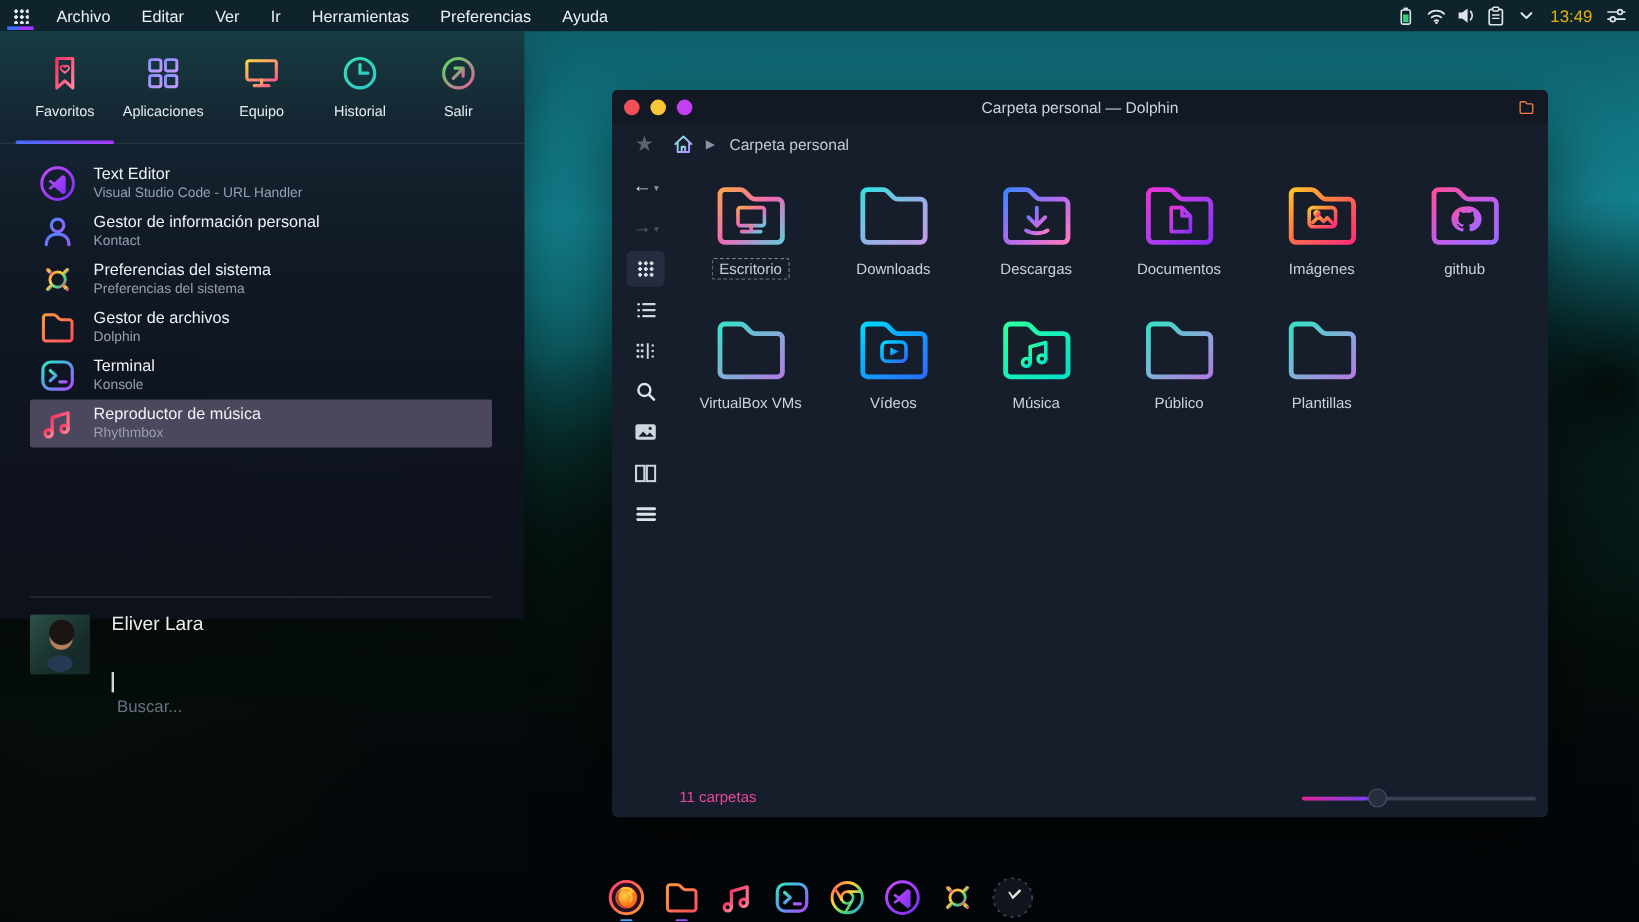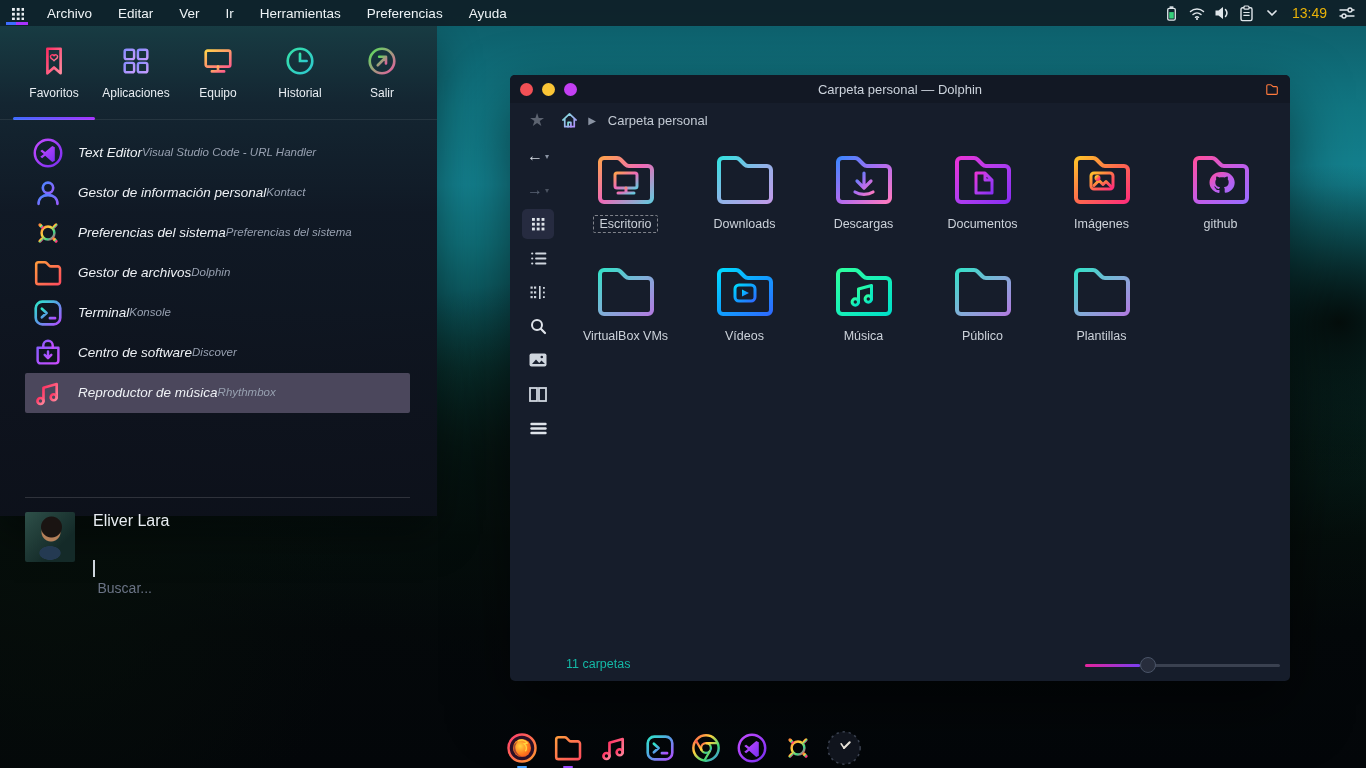--- a/index.html
+++ b/index.html
@@ -32,21 +32,21 @@
     box-shadow:0 18px 40px rgba(0,0,0,0.45);}
   .tabs{position:absolute;left:13px;top:12px;display:flex;}
   .tab{width:82px;display:flex;flex-direction:column;align-items:center;gap:8px;padding-top:6px;cursor:pointer;}
   .tab-label{font-size:12px;color:#e8edf2;}
   .tab-underline{position:absolute;left:13px;top:91px;width:82px;height:3px;border-radius:2px;
     background:linear-gradient(90deg,#3d6bff,#a833ff);}
   .tabs-divider{position:absolute;left:0;top:93px;width:437px;height:1px;background:rgba(255,255,255,0.08);}
   .fav-list{position:absolute;left:25px;top:107px;right:27px;}
   .fav-item{height:40px;display:flex;align-items:center;gap:13px;padding-left:6px;cursor:pointer;border-radius:2px;}
   .fav-item.selected{background:#4b475c;}
-  .fav-text{display:flex;flex-direction:row;line-height:1.25;font-style:italic;}
+  .fav-text{display:flex;flex-direction:column;line-height:1.25;}
   .fav-title{font-size:13.5px;color:#eef1f5;}
   .fav-sub{font-size:11.5px;color:#97a0b0;}
   .panel-divider{position:absolute;left:25px;top:471px;right:27px;height:1px;background:rgba(255,255,255,0.14);}
   .user-area{position:absolute;left:25px;top:484px;right:27px;height:56px;}
   .avatar{position:absolute;left:0;top:2px;width:50px;height:50px;border-radius:2px;
     background-color:#27413d;
     background-image:
       radial-gradient(ellipse 17px 11px at 50% 82%, #243a52 0 60%, transparent 65%),
       radial-gradient(circle at 53% 30%, #1a1412 0 10px, transparent 11px),
       radial-gradient(circle at 52% 40%, #b5805a 0 9px, transparent 10px),
@@ -76,21 +76,21 @@
   .vt-arrow{font-size:16px;line-height:1;}
   .vt-carr{font-size:8px;margin-left:2px;color:#8a93a3;}
   .vt-btn.disabled .vt-carr{color:#4a5260;}
   .vt-grid9{width:14px;height:14px;background:radial-gradient(circle,#dfe4ea 1.5px,transparent 1.7px) 0 0/4.8px 4.8px;}
   .fgrid{position:absolute;left:56px;top:72px;display:grid;grid-template-columns:repeat(6,119px);row-gap:26px;}
   .fcell{display:flex;flex-direction:column;align-items:center;cursor:pointer;}
   .ficon{width:82px;height:66px;}
   .flabel{font-size:12.5px;color:#ccd2da;margin-top:2px;padding:1px 5px;border:1px dashed transparent;border-radius:2px;}
   .fcell.selected .flabel{border-color:rgba(255,255,255,0.45);}
   .statusbar{position:absolute;left:0;bottom:0;right:0;height:30px;}
-  .status-text{position:absolute;left:56px;top:6px;font-size:12.5px;color:#14b8a6;}
+  .status-text{position:absolute;left:56px;top:6px;font-size:12.5px;color:#ec4899;}
   .zoom-slider{position:absolute;right:10px;top:13px;width:195px;height:3px;background:#3a4150;border-radius:2px;cursor:pointer;}
   .zoom-fill{position:absolute;left:0;top:0;height:3px;width:55px;border-radius:2px;
     background:linear-gradient(90deg,#e6239b,#7a3ff2);}
   .zoom-handle{position:absolute;left:55px;top:-7px;width:16px;height:16px;border-radius:50%;
     background:#272d3c;border:1.5px solid #4a5468;box-sizing:border-box;}
   
   .dock{position:absolute;left:50%;transform:translateX(-50%);bottom:0;height:40px;display:flex;align-items:center;gap:8px;z-index:15;}
   .dock-item{position:relative;width:38px;height:38px;display:flex;align-items:center;justify-content:center;cursor:pointer;}
   .dock-ind{position:absolute;bottom:-1px;left:50%;transform:translateX(-50%);width:10px;height:2.5px;border-radius:1px;}
   .i34{width:34px;height:34px;}
@@ -467,29 +467,20 @@
             <span class="fav-sub">Dolphin</span>
           </span>
       </div>
       <div class="fav-item">
         <svg class="i34" stroke="url(#g-term)">
             <use href="#s-terminal"></use>
           </svg>
         <span class="fav-text">
             <span class="fav-title">Terminal</span>
             <span class="fav-sub">Konsole</span>
-          </span>
-      </div>
-      <div class="fav-item">
-        <svg class="i34" stroke="url(#g-bag)">
-            <use href="#s-bag"></use>
-          </svg>
-        <span class="fav-text">
-            <span class="fav-title">Centro de software</span>
-            <span class="fav-sub">Discover</span>
           </span>
       </div>
       <div class="fav-item selected">
         <svg class="i34" stroke="url(#g-notered)">
             <use href="#s-note"></use>
           </svg>
         <span class="fav-text">
             <span class="fav-title">Reproductor de música</span>
             <span class="fav-sub">Rhythmbox</span>
           </span>

